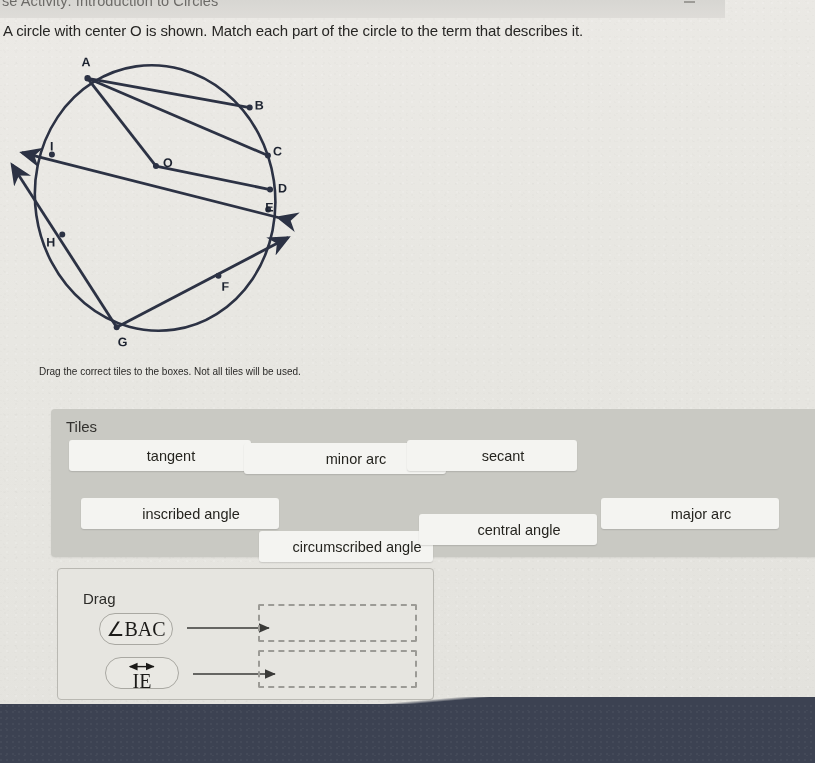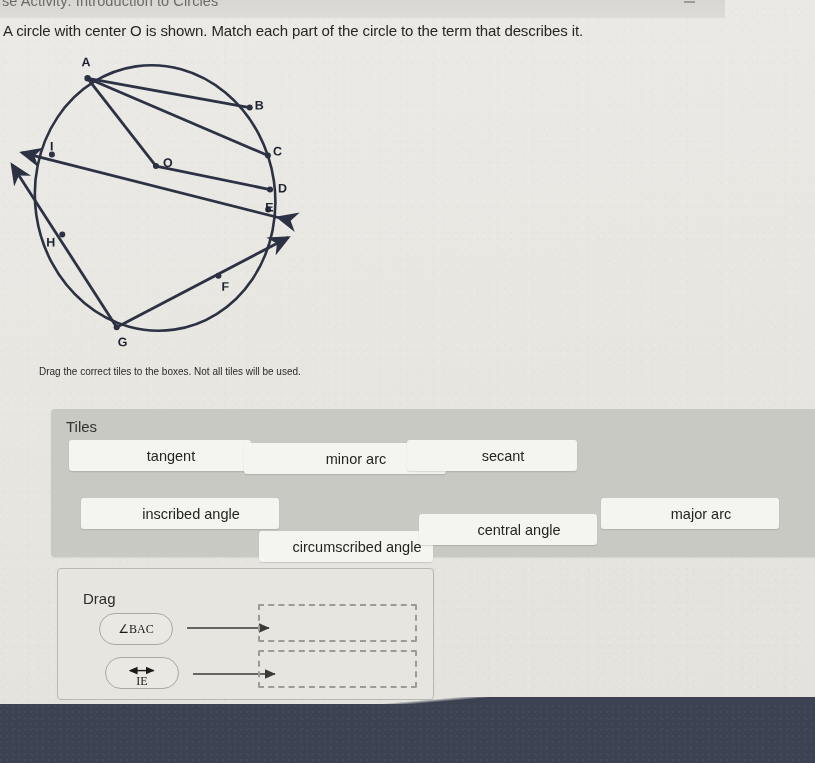--- a/index.html
+++ b/index.html
@@ -170,21 +170,21 @@
     position: absolute;
     width: 72px;
     height: 30px;
     border: 1px solid #a9a8a2;
     border-radius: 16px;
     background: #e9e8e3;
     display: flex;
     align-items: center;
     justify-content: center;
     font-family: "Liberation Serif", serif;
-    font-size: 12px;
+    font-size: 20px;
     color: #1b1a18;
   }
   .pair-chip .overbar-wrap {
     position: relative;
     display: inline-block;
     line-height: 1;
     padding-top: 5px;
     margin-top: 11px;
   }
   .pair-chip .overbar-wrap .dbl-arrow {

